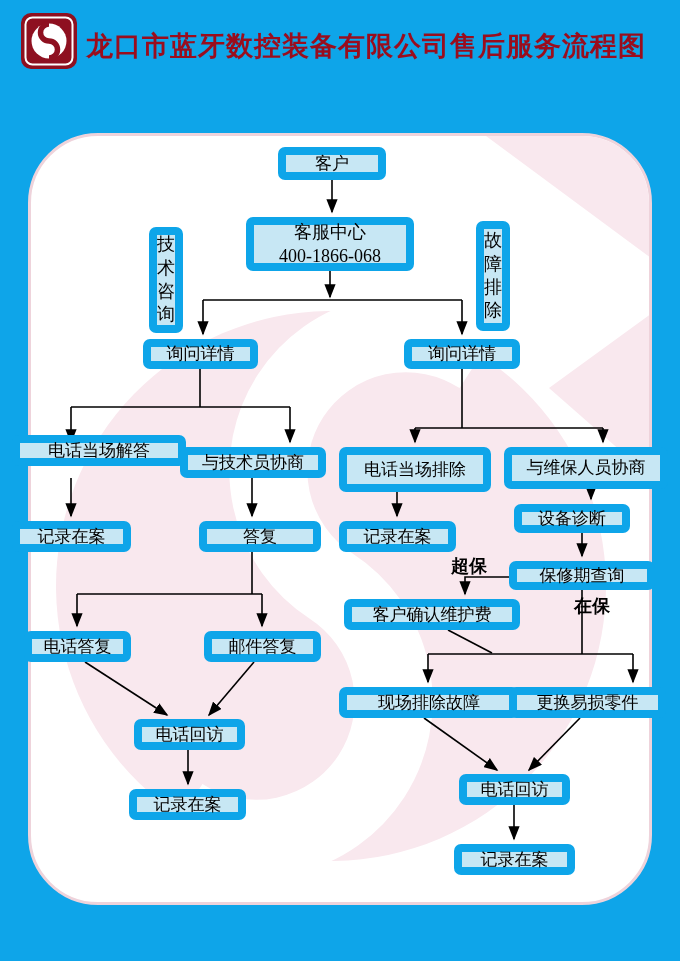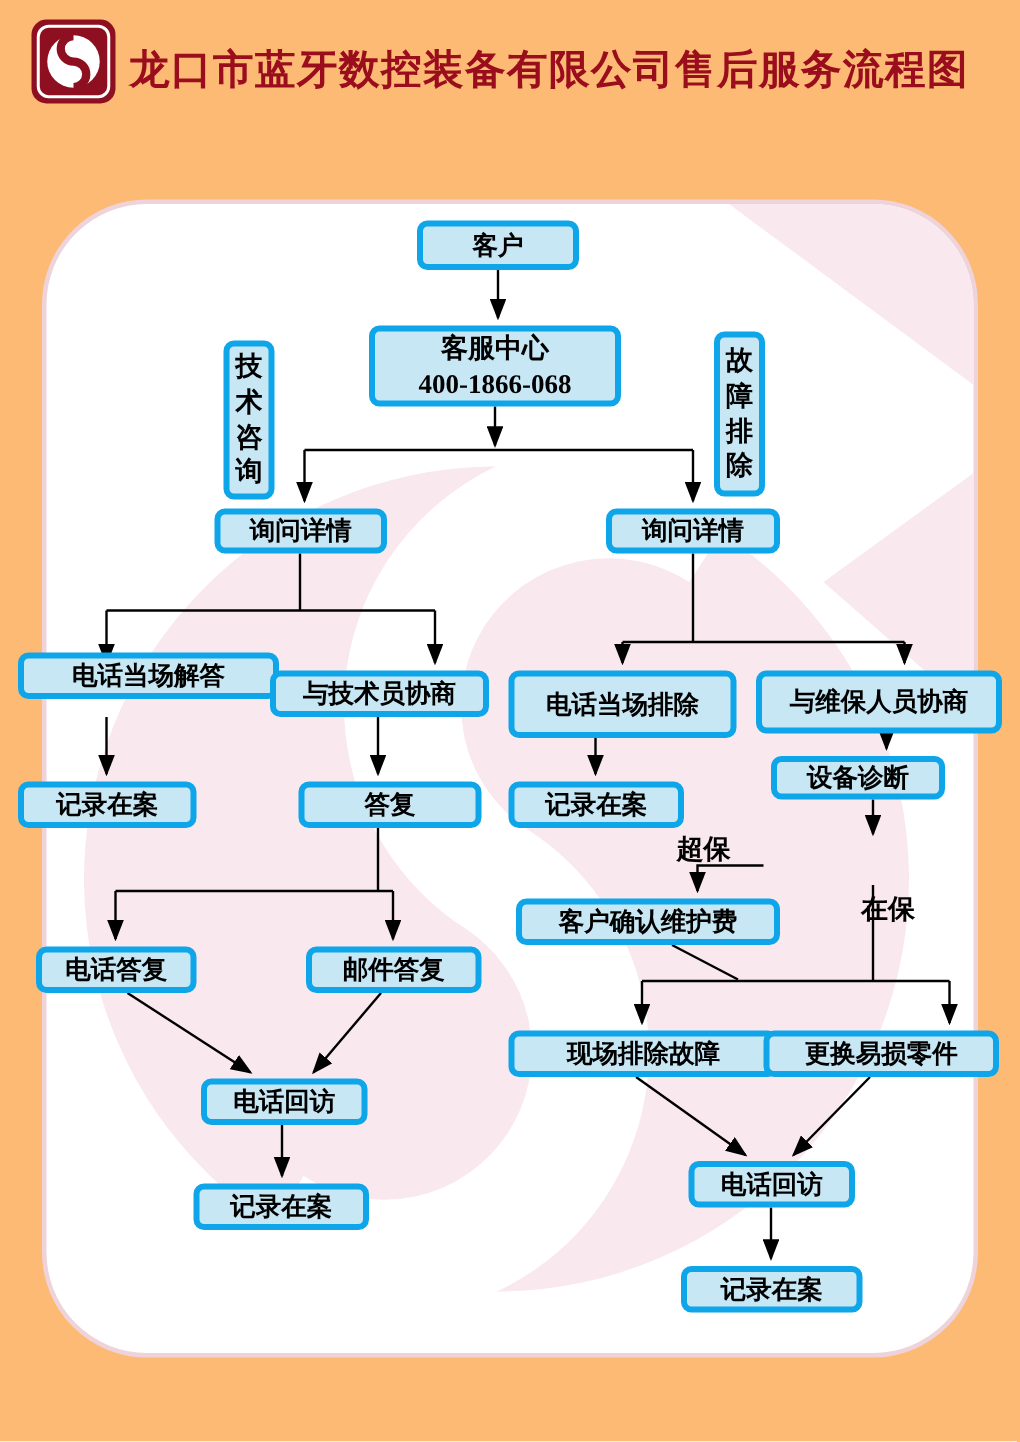--- a/index.html
+++ b/index.html
@@ -1,27 +1,27 @@
 <!DOCTYPE html>
 <html><head>
 <meta charset="utf-8">
 <style>
   html,body{margin:0;padding:0;background:#fff;}
-  .page{position:relative;width:680px;height:961px;overflow:hidden;background:#fdba74;
+  .page{position:relative;width:680px;height:961px;overflow:hidden;background:#0ea5e9;
         font-family:"Liberation Serif", serif;}
   .logo{position:absolute;left:20px;top:12px;width:58px;height:58px;}
   .header-title{position:absolute;left:86px;top:28px;font-size:27px;font-weight:bold;
         color:#9a0d1d;letter-spacing:1px;white-space:nowrap;}
   .flow-frame{position:absolute;left:28px;top:133px;width:624px;height:772px;
         border:3px solid #eed3db;border-radius:70px;overflow:hidden;background:#fff;box-sizing:border-box;}
   .watermark{position:absolute;left:0;top:0;}
   .arrows{position:absolute;left:0;top:0;width:680px;height:961px;pointer-events:none;z-index:2;}
-  .node{position:absolute;z-index:3;background:#c7e7f4;border:4px solid #0ea5e9;border-radius:7px;
+  .node{position:absolute;z-index:3;background:#c7e7f4;border:8px solid #0ea5e9;border-radius:7px;
         display:flex;align-items:center;justify-content:center;text-align:center;
-        font-weight:bold;font-size:17px;color:#000;box-sizing:border-box;line-height:1.25;}
+        font-weight:normal;font-size:17px;color:#000;box-sizing:border-box;line-height:1.25;}
   .node.vertical{word-break:break-all;padding:5px 5px;font-size:18px;line-height:1.3;}
   .node .two-line{font-size:18px;line-height:1.35;text-align:center;}
   .flow-label{position:absolute;z-index:3;font-weight:bold;font-size:18px;color:#000;}
 </style>
 </head>
 <body>
 
 <div class="page">
 
   <svg class="logo" viewBox="0 0 58 58">
@@ -114,20 +114,21 @@
   <div class="node" style="left:12px;top:435px;width:174px;height:31px">电话当场解答</div>
   <div class="node" style="left:180px;top:447px;width:146px;height:31px">与技术员协商</div>
   <div class="node" style="left:339px;top:447px;width:152px;height:45px">电话当场排除</div>
   <div class="node" style="left:504px;top:447px;width:164px;height:42px">与维保人员协商</div>
 
   <div class="node" style="left:12px;top:521px;width:119px;height:31px">记录在案</div>
   <div class="node" style="left:199px;top:521px;width:122px;height:31px">答复</div>
   <div class="node" style="left:339px;top:521px;width:117px;height:31px">记录在案</div>
   <div class="node" style="left:514px;top:504px;width:116px;height:29px">设备诊断</div>
 
+  <div class="node" style="left:509px;top:561px;width:146px;height:29px">保修期查询</div>
   <div class="flow-label" style="left:451px;top:554px">超保</div>
   <div class="flow-label" style="left:574px;top:594px">在保</div>
 
   <div class="node" style="left:344px;top:599px;width:176px;height:31px">客户确认维护费</div>
 
   <div class="node" style="left:24px;top:631px;width:107px;height:31px">电话答复</div>
   <div class="node" style="left:204px;top:631px;width:117px;height:31px">邮件答复</div>
 
   <div class="node" style="left:339px;top:687px;width:180px;height:31px">现场排除故障</div>
   <div class="node" style="left:509px;top:687px;width:157px;height:31px">更换易损零件</div>

